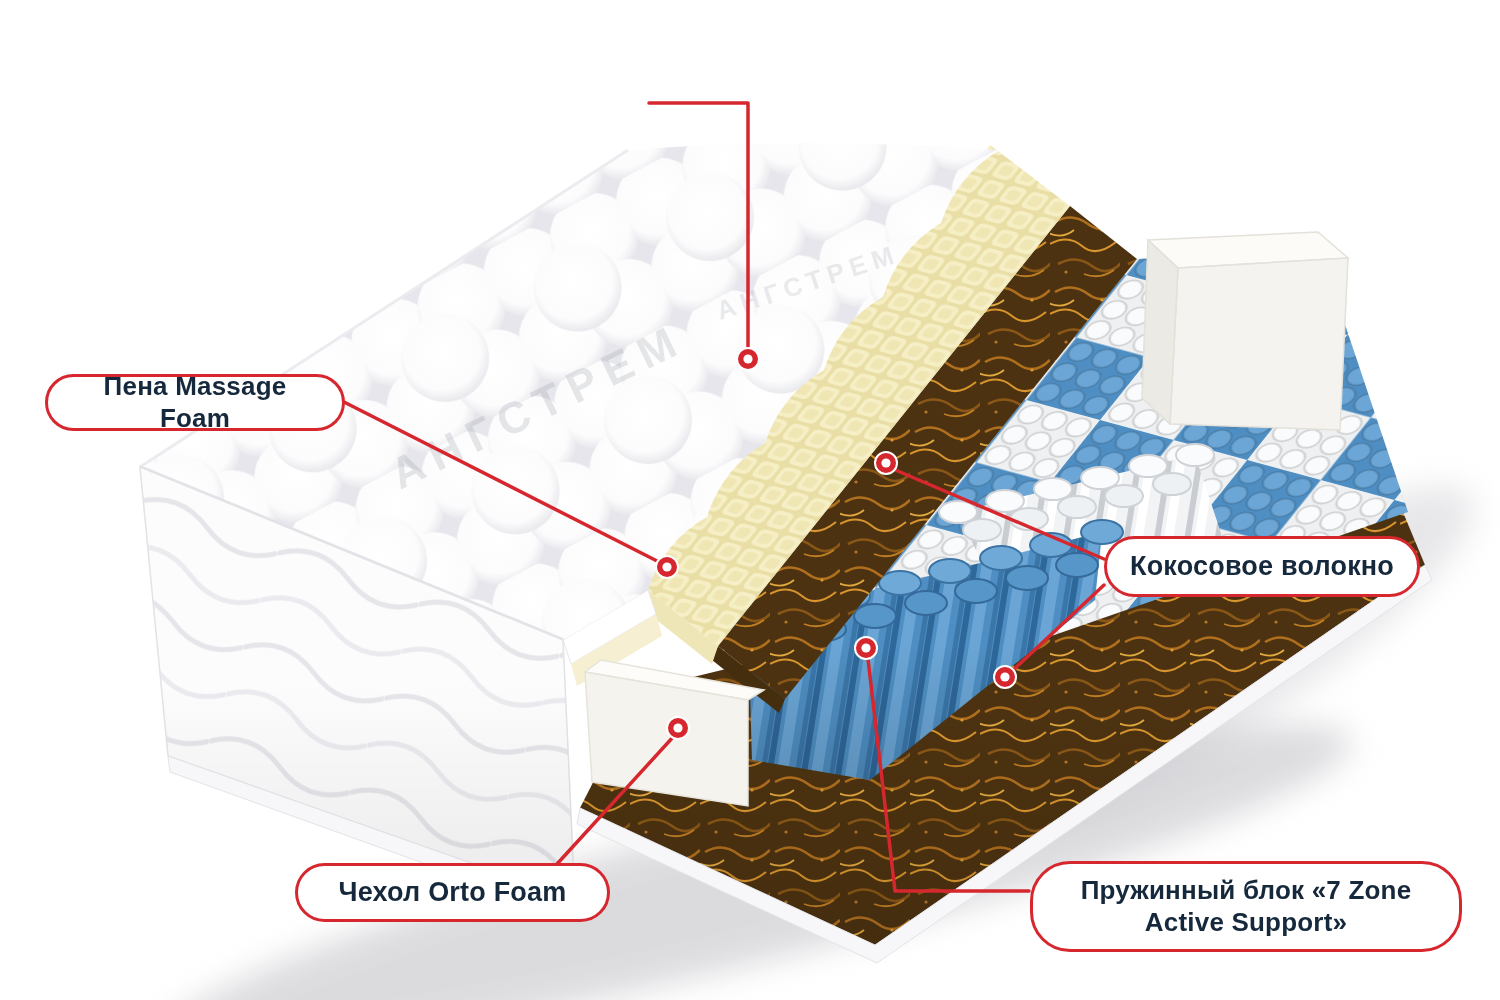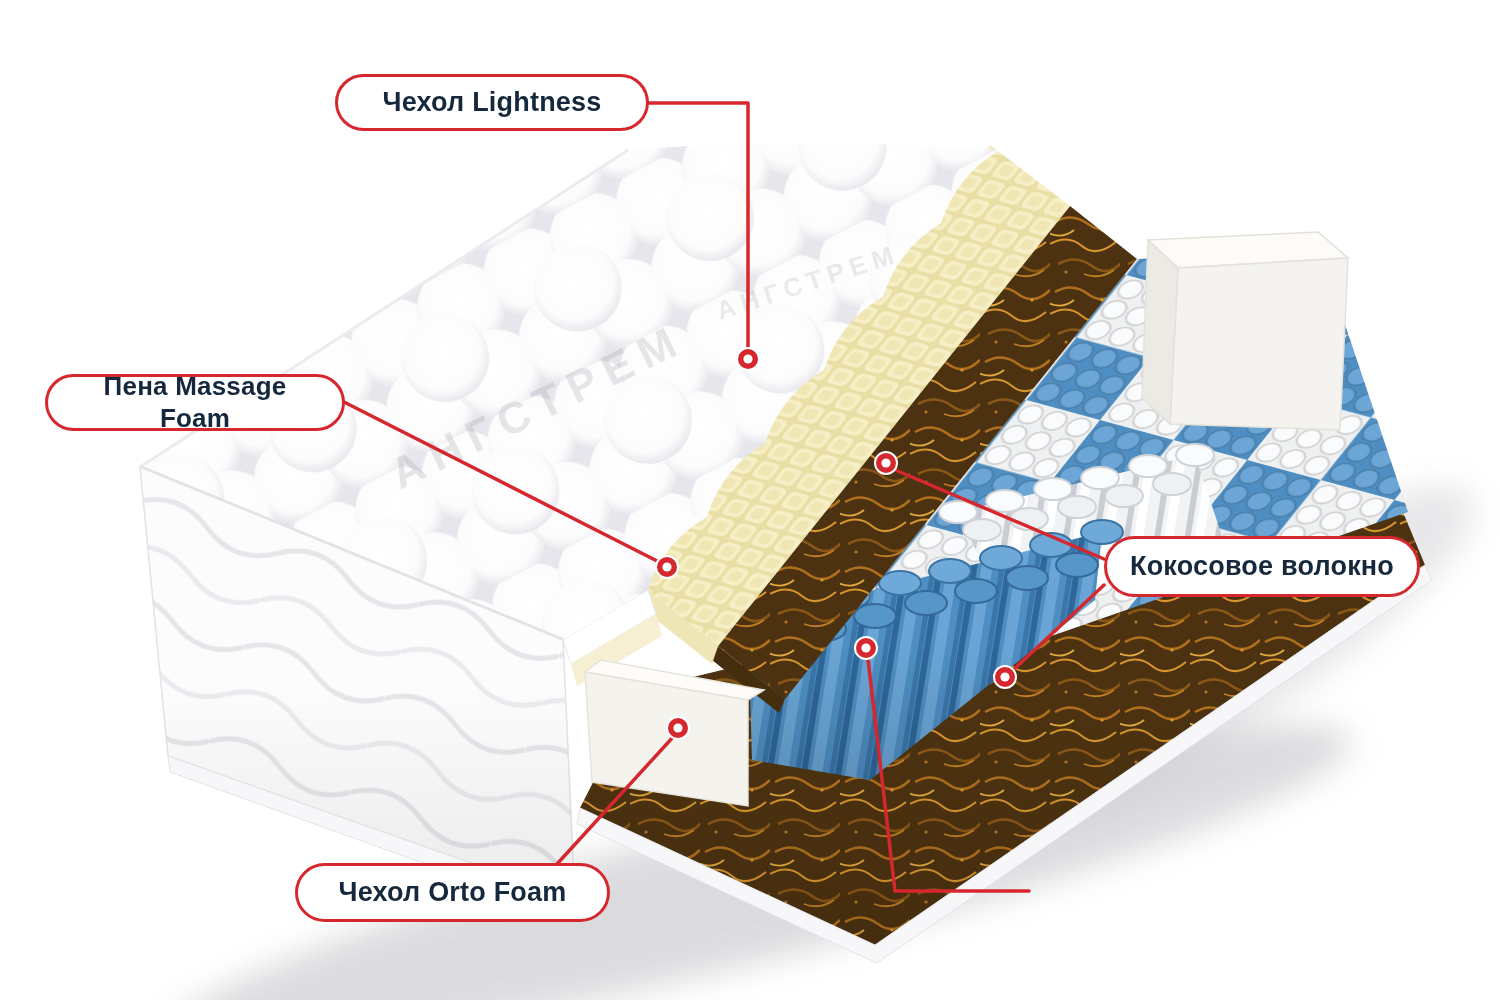--- a/index.html
+++ b/index.html
@@ -249,30 +249,30 @@
           <circle cx="678" cy="728" r="11" fill="#d6272f" stroke="#ffffff" stroke-width="2"></circle>
           <circle cx="678" cy="728" r="4.6" fill="#ffffff"></circle>
         </g>
       <g>
           <circle cx="866" cy="648" r="11" fill="#d6272f" stroke="#ffffff" stroke-width="2"></circle>
           <circle cx="866" cy="648" r="4.6" fill="#ffffff"></circle>
         </g>
     </g>
   </svg>
 
-  <div class="callout" style="left:335px;top:74px;width:314px;height:57px;">
-    <span>Чехол Lightness</span>
-  </div>
 
   <div class="callout" style="left:1104px;top:536px;width:316px;height:61px;">
     <span>Кокосовое волокно</span>
   </div>
 
   <div class="callout" style="left:45px;top:374px;width:300px;height:57px;font-size:26px;">
     <span>Пена Massage Foam</span>
   </div>
 
   <div class="callout" style="left:295px;top:863px;width:315px;height:59px;">
     <span>Чехол Orto Foam</span>
   </div>
 
+  <div class="callout" style="left:1030px;top:861px;width:432px;height:91px;border-radius:40px;font-size:26px;padding:0 24px;">
+    <span>Пружинный блок «7 Zone Active Support»</span>
+  </div>
 
 </div>
 
 </body></html>

